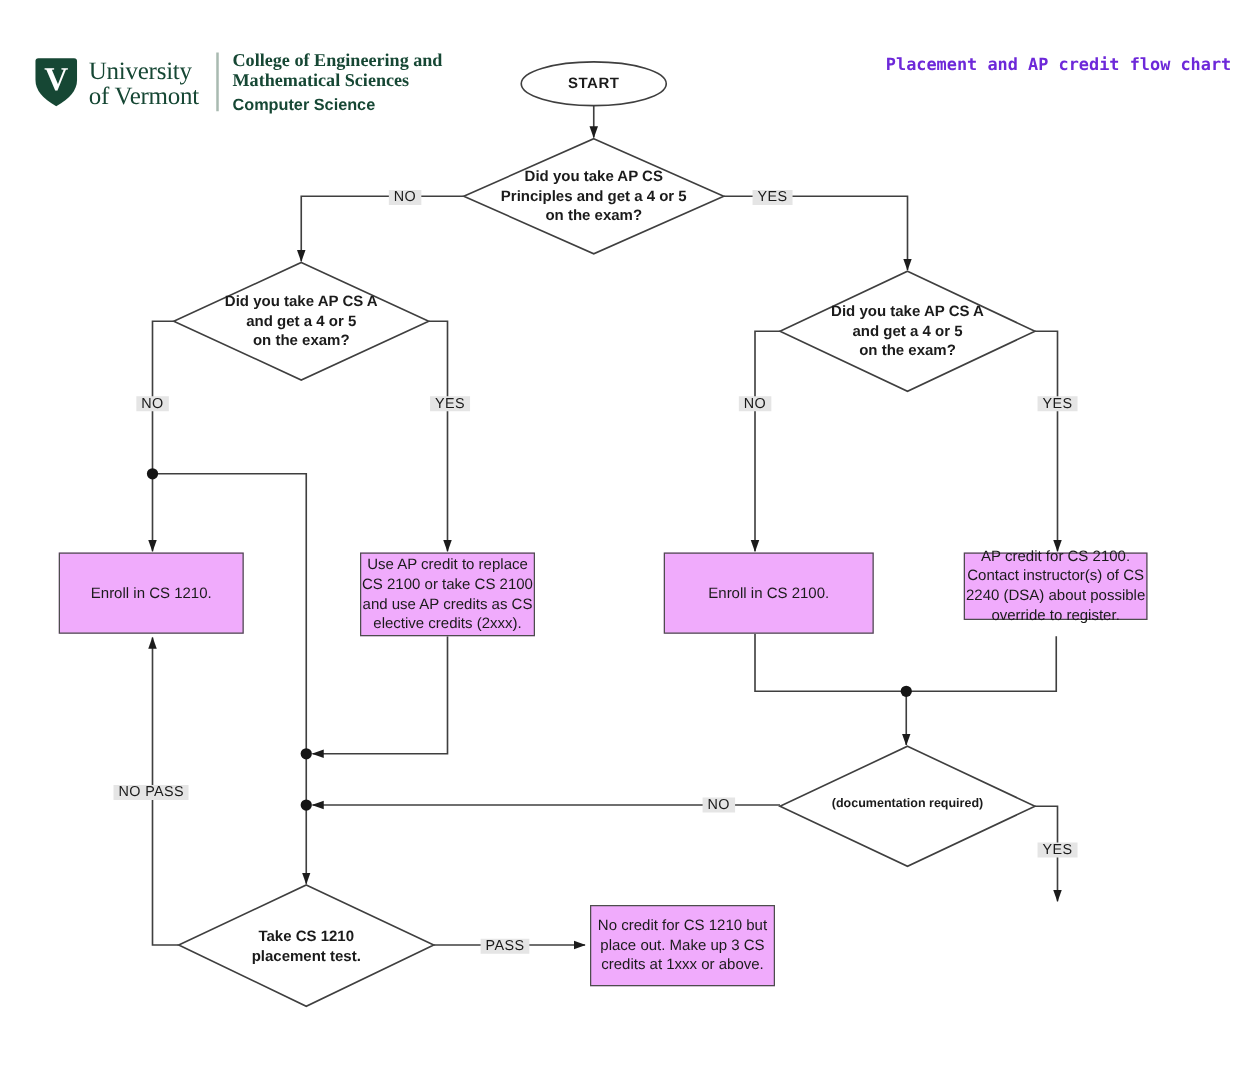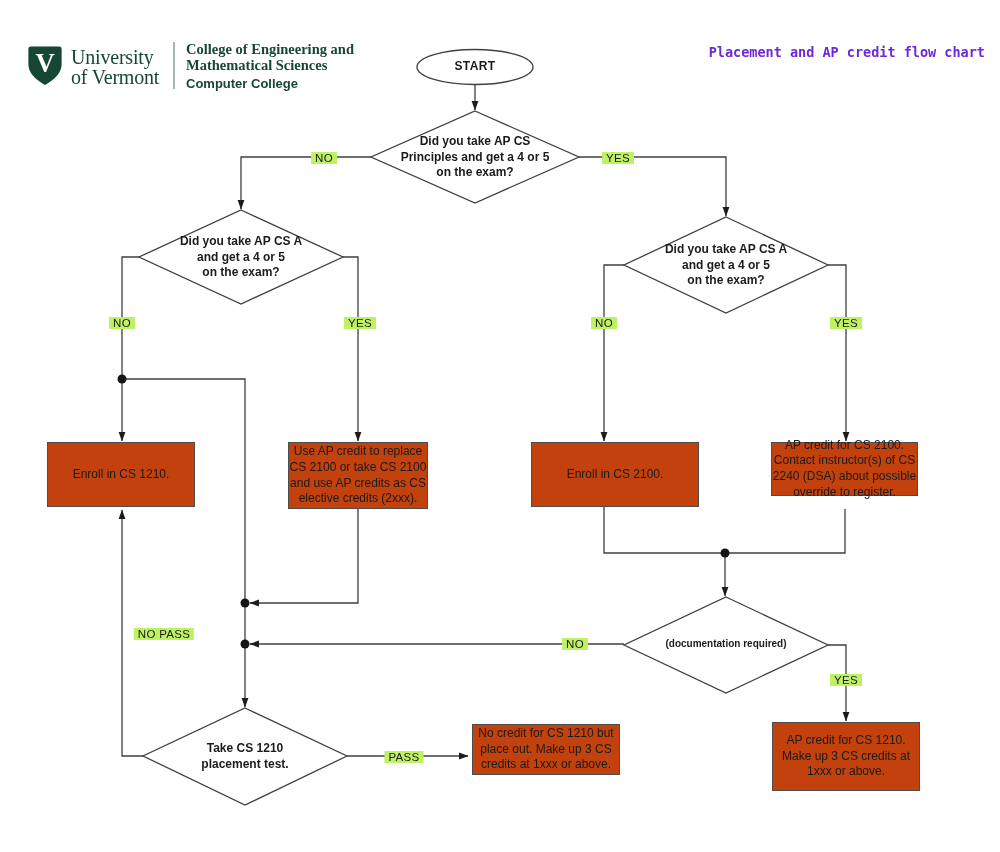--- a/index.html
+++ b/index.html
@@ -13,44 +13,44 @@
   .logo-divider{position:absolute;left:173px;top:42px;width:1.5px;height:47px;background:#a9bab1;}
   .college{position:absolute;left:186px;top:41px;font-family:"Liberation Serif",serif;
            font-weight:bold;font-size:14.5px;line-height:1.13;color:#164734;white-space:pre;}
   .dept{position:absolute;left:186px;top:76px;font-family:"Liberation Sans",sans-serif;
         font-weight:600;font-size:13px;color:#164734;}
   .chart-title{position:absolute;right:15px;top:44px;font-family:"DejaVu Sans Mono",monospace;
                font-weight:bold;font-size:13.5px;color:#6d28d9;}
 
   
   .wires{position:absolute;left:0;top:0;width:1000px;height:852px;}
-  .box{position:absolute;box-sizing:border-box;border:1.5px solid #4d4d4d;background:#c2410c;
+  .box{position:absolute;box-sizing:border-box;border:1.5px solid #4d4d4d;background:#f0abfc;
        display:flex;align-items:center;justify-content:center;text-align:center;
        font-size:12px;line-height:1.3;white-space:pre;color:#1b1b1b;}
   .ntext{position:absolute;transform:translate(-50%,-50%);text-align:center;
          font-size:12px;line-height:1.3;white-space:pre;color:#1b1b1b;font-weight:bold;}
   .note{font-size:10px;line-height:1.2;}
-  .elabel{position:absolute;transform:translate(-50%,-50%);background:#bef264;
+  .elabel{position:absolute;transform:translate(-50%,-50%);background:#e5e5e5;
           padding:0 4px;font-size:11.5px;letter-spacing:0.3px;color:#1b1b1b;white-space:pre;}
 </style>
 </head>
 <body>
 
 <div class="page">
 
   <svg class="shield" viewBox="0 0 40 44" aria-hidden="true">
     <path d="M2.5,4.5 Q2.5,2 5,2 L35,2 Q37.5,2 37.5,4.5 L37.5,20.5 Q37.5,33 20,42.5 Q2.5,33 2.5,20.5 Z" fill="#164734" stroke="none"></path>
     <text x="20" y="28.5" text-anchor="middle" font-family="Liberation Serif, serif" font-size="28" font-weight="bold" fill="#ffffff">V</text>
   </svg>
   <div class="wordmark">University
 of Vermont</div>
   <div class="logo-divider"></div>
   <div class="college">College of Engineering and
 Mathematical Sciences</div>
-  <div class="dept">Computer College</div>
+  <div class="dept">Computer Science</div>
   <div class="chart-title">Placement and AP credit flow chart</div>
 
   <svg class="wires" viewBox="0 0 1000 852" aria-hidden="true">
     <defs>
       <marker id="arr" viewBox="0 0 10 8" refX="9" refY="4" markerWidth="10" markerHeight="8" orient="auto" markerUnits="userSpaceOnUse">
         <path d="M0,0.6 L9.6,4 L0,7.4 Z" fill="#1c1c1c"></path>
       </marker>
     </defs>
     <g stroke="#3f3f3f" stroke-width="1.3" fill="none">
       <polyline points="475,84.5 475,110" marker-end="url(#arr)"></polyline>
@@ -105,31 +105,28 @@
   <div class="box" style="left:47px;top:442px;width:148px;height:65px;text-align:right;">Enroll in CS 1210.</div>
   <div class="box" style="left:288px;top:442px;width:140px;height:67px;">Use AP credit to replace
 CS 2100 or take CS 2100
 and use AP credits as CS
 elective credits (2xxx).</div>
   <div class="box" style="left:531px;top:442px;width:168px;height:65px;">Enroll in CS 2100.</div>
   <div class="box" style="left:771px;top:442px;width:147px;height:54px;">AP credit for CS 2100.
 Contact instructor(s) of CS
 2240 (DSA) about possible
 override to register.</div>
-  <div class="box" style="left:472px;top:724px;width:148px;height:51px;">No credit for CS 1210 but
+  <div class="box" style="left:472px;top:724px;width:148px;height:65px;">No credit for CS 1210 but
 place out. Make up 3 CS
 credits at 1xxx or above.</div>
-  <div class="box" style="left:772px;top:722px;width:148px;height:69px;">AP credit for CS 1210.
-Make up 3 CS credits at
-1xxx or above.</div>
 
   <div class="elabel" style="left:324px;top:158px;">NO</div>
   <div class="elabel" style="left:618px;top:158px;">YES</div>
   <div class="elabel" style="left:122px;top:323px;">NO</div>
   <div class="elabel" style="left:360px;top:323px;">YES</div>
   <div class="elabel" style="left:604px;top:323px;">NO</div>
   <div class="elabel" style="left:846px;top:323px;">YES</div>
   <div class="elabel" style="left:575px;top:644px;">NO</div>
   <div class="elabel" style="left:846px;top:680px;">YES</div>
   <div class="elabel" style="left:404px;top:757px;">PASS</div>
-  <div class="elabel" style="left:121px;top:634px;margin-left:43px;">NO PASS</div>
+  <div class="elabel" style="left:121px;top:634px;">NO PASS</div>
 
 </div>
 
 </body></html>

